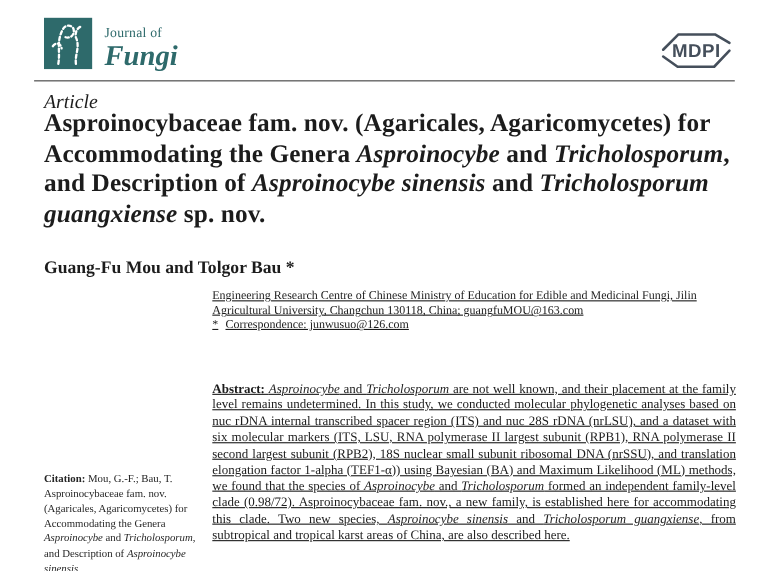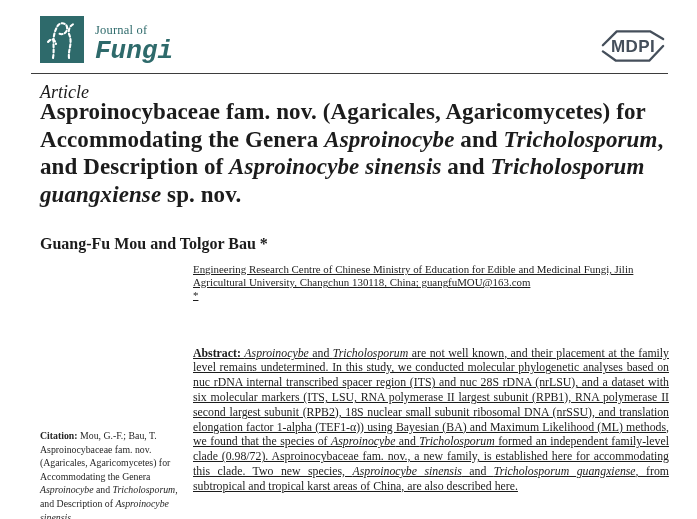--- a/index.html
+++ b/index.html
@@ -6,21 +6,21 @@
   html,body { background:#ffffff; }
   .page {
     position:relative; width:697px; height:519px; background:#ffffff;
     overflow:hidden; font-family:"Liberation Serif", serif; color:#1c1c1c;
   }
   
   .brand { position:absolute; left:40px; top:16px; display:flex; align-items:flex-start; }
   .logo-square { display:block; }
   .brand-text { margin-left:11px; padding-top:8px; color:#2e6a6b; }
   .journal-prefix { font-size:12.5px; line-height:13px; letter-spacing:0.2px; }
-  .journal-name { font-size:26px; line-height:26px; font-weight:bold; font-style:italic; margin-top:1px;font-family:Liberation Mono, monospace; }
+  .journal-name { font-size:26px; line-height:26px; font-weight:bold; font-style:italic; margin-top:1px; }
   .mdpi { position:absolute; right:30px; top:27px; }
   .rule { position:absolute; left:31px; top:73px; width:637px; border:none; border-top:1.4px solid #3d3d3d; }
   
   .article-type { position:absolute; left:40px; top:82px; font-style:italic; font-size:18px; }
   .title { position:absolute; left:40px; top:98px; width:628px; font-size:23px; line-height:27.6px; font-weight:bold; letter-spacing:0.1px; }
   .authors { position:absolute; left:40px; top:235px; font-size:16px; font-weight:bold; }
   .authors .mark { margin-left:4px; }
   
   .citation-block { position:absolute; left:40px; top:429px; width:152px; font-size:9.8px; line-height:13.6px; color:#262626; }
   .right-col { position:absolute; left:193px; top:263px; width:476px;text-decoration:underline; }
@@ -68,20 +68,21 @@
 
   <div class="authors"><span>Guang-Fu Mou and Tolgor Bau</span><span class="mark">*</span></div>
 
   <aside class="citation-block"><span style="font-weight: bold;">Citation: </span><span>Mou, G.-F.; Bau, T. Asproinocybaceae fam. nov. (Agaricales, Agaricomycetes) for Accommodating the Genera </span><span style="font-style: italic;">Asproinocybe</span><span> and </span><span style="font-style: italic;">Tricholosporum</span><span>, and Description of </span><span style="font-style: italic;">Asproinocybe sinensis</span></aside>
 
   <main class="right-col">
     <div class="affiliation">
       <div>Engineering Research Centre of Chinese Ministry of Education for Edible and Medicinal Fungi, Jilin Agricultural University, Changchun 130118, China; guangfuMOU@163.com</div>
       <div class="correspondence">
         <span class="corr-mark">*</span>
+        <span>Correspondence: junwusuo@126.com</span>
       </div>
     </div>
 
     <p class="abstract"><span style="font-weight: bold;">Abstract: </span><span style="font-style: italic;">Asproinocybe</span><span> and </span><span style="font-style: italic;">Tricholosporum</span><span> are not well known, and their placement at the family level remains undetermined. In this study, we conducted molecular phylogenetic analyses based on nuc rDNA internal transcribed spacer region (ITS) and nuc 28S rDNA (nrLSU), and a dataset with six molecular markers (ITS, LSU, RNA polymerase II largest subunit (RPB1), RNA polymerase II second largest subunit (RPB2), 18S nuclear small subunit ribosomal DNA (nrSSU), and translation elongation factor 1-alpha (TEF1-α)) using Bayesian (BA) and Maximum Likelihood (ML) methods, we found that the species of </span><span style="font-style: italic;">Asproinocybe</span><span> and </span><span style="font-style: italic;">Tricholosporum</span><span> formed an independent family-level clade (0.98/72). Asproinocybaceae fam. nov., a new family, is established here for accommodating this clade. Two new species, </span><span style="font-style: italic;">Asproinocybe sinensis</span><span> and </span><span style="font-style: italic;">Tricholosporum guangxiense</span><span>, from subtropical and tropical karst areas of China, are also described here.</span></p>
 
   </main>
 
 </div>
 
 </body></html>

